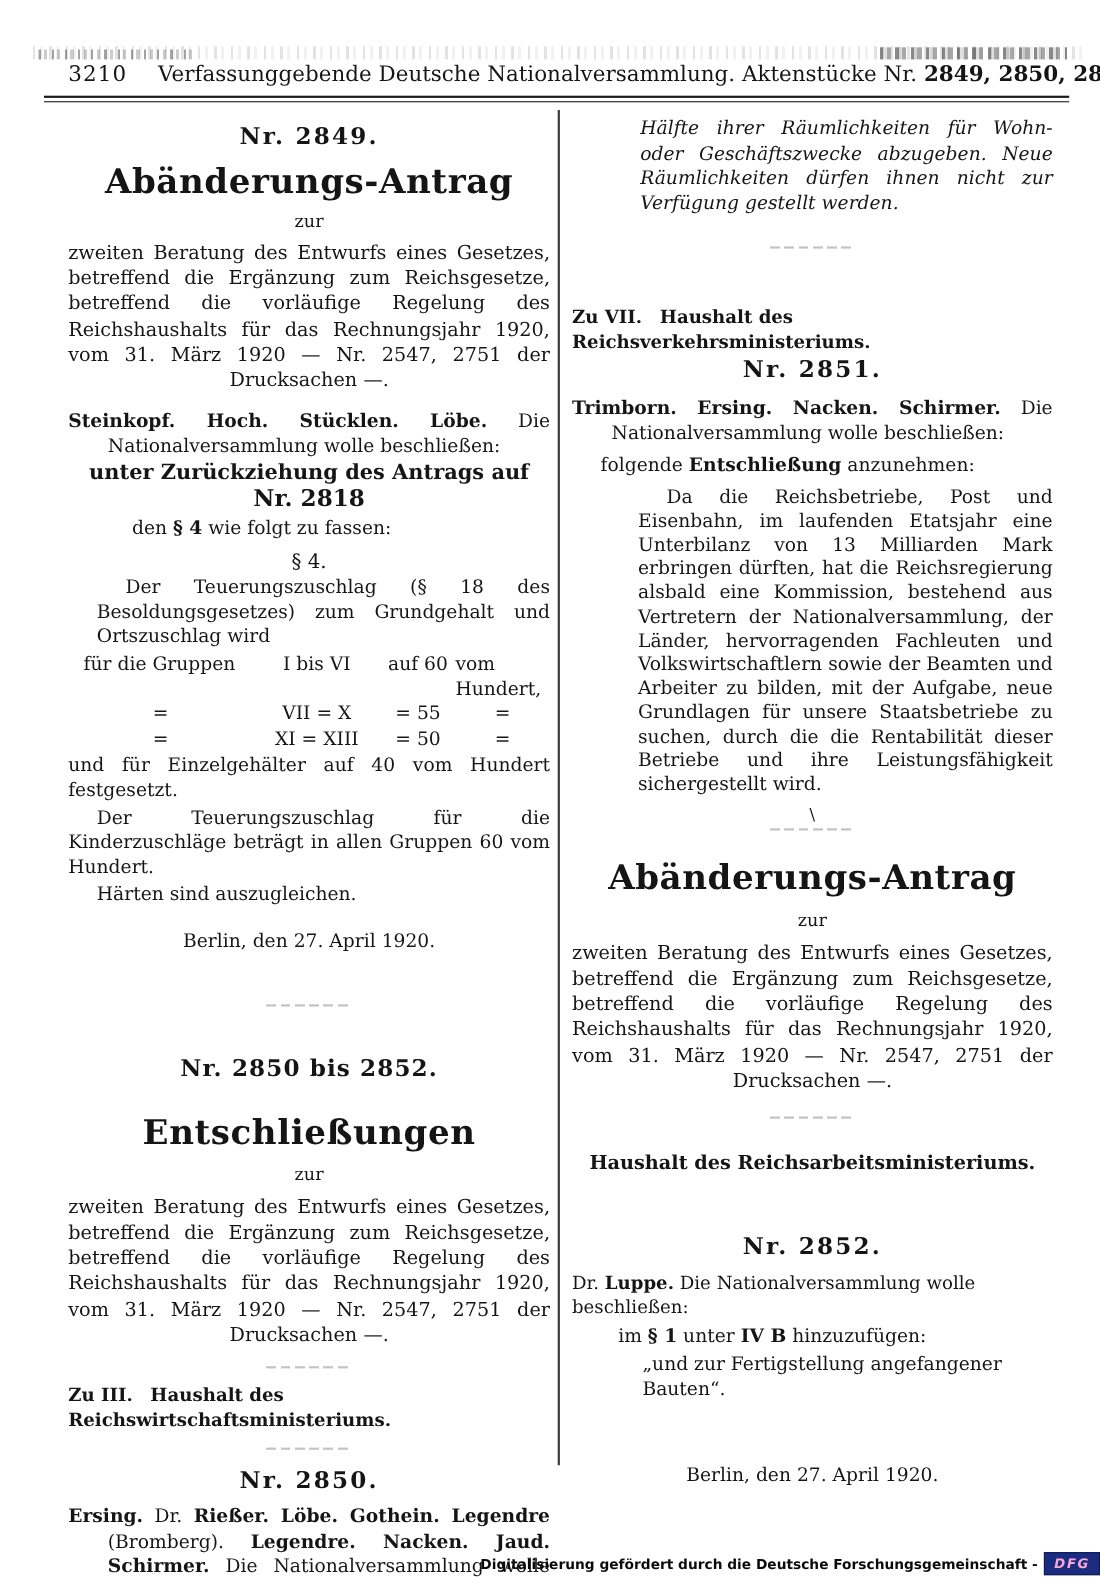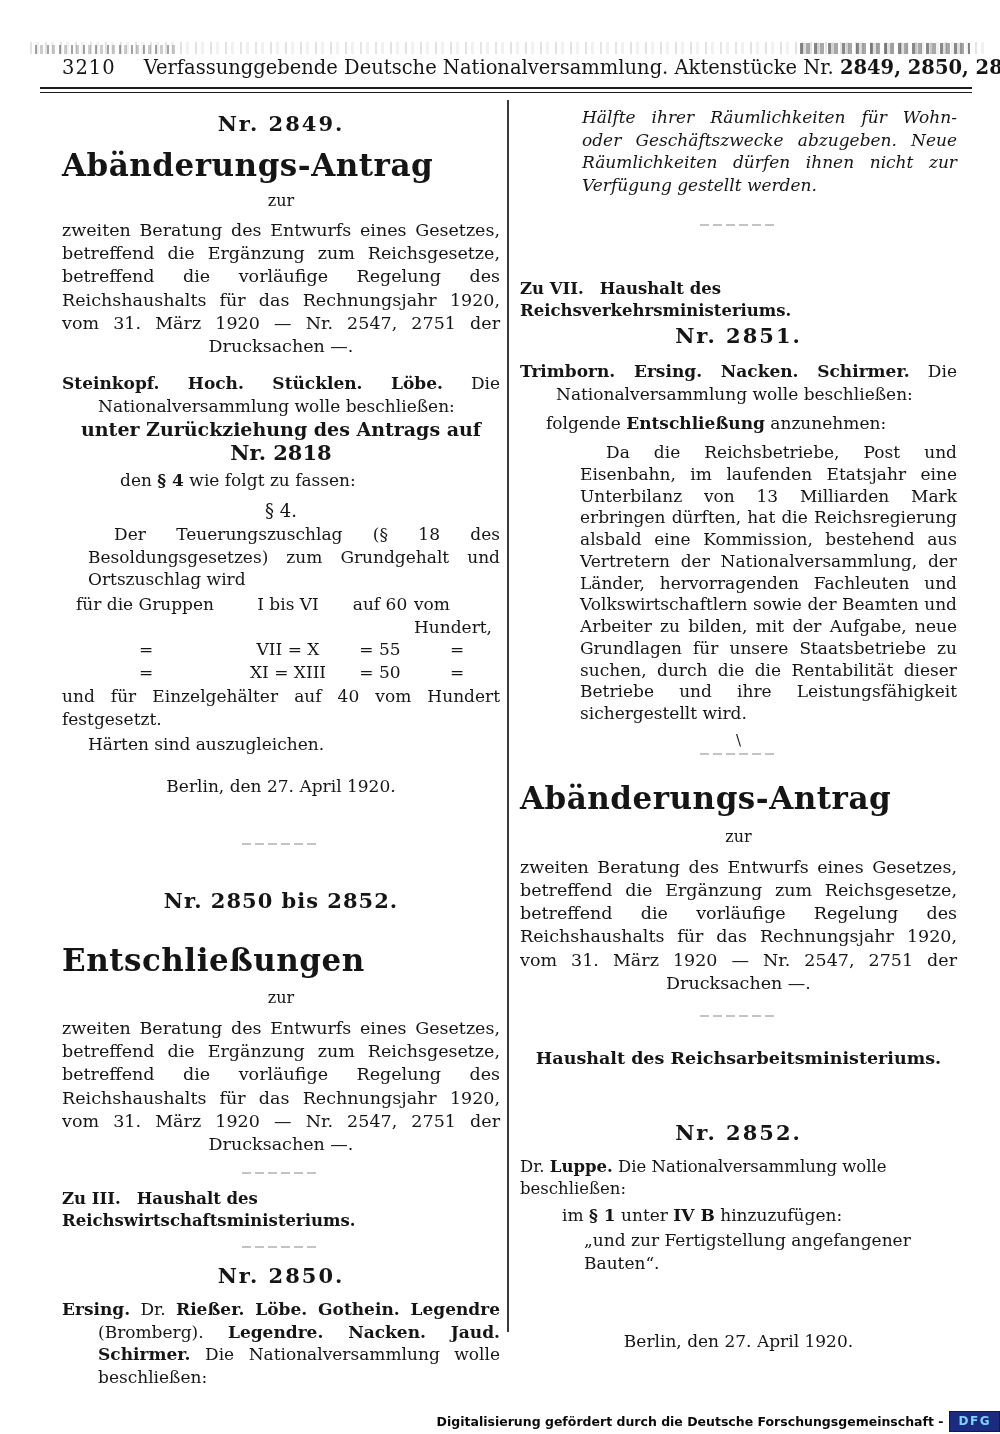--- a/index.html
+++ b/index.html
@@ -23,21 +23,21 @@
   .rule-double{position:absolute;top:87px;left:40px;right:28px;height:3px;
     border-top:2px solid #1c1c1c;border-bottom:1px solid #1c1c1c;}
 
   .col-divider{position:absolute;left:507px;top:100px;width:1.5px;height:1232px;background:#3a3a3a;}
 
   .col{position:absolute;top:104px;font-size:17px;line-height:1.33;}
   .col-left{left:62px;width:438px;}
   .col-right{left:520px;width:437px;}
 
   .doc-nr{text-align:center;font-weight:bold;font-size:21px;letter-spacing:2px;}
-  .big-title{font-weight:bold;font-size:31px;letter-spacing:.5px;line-height:1.15;}
+  .big-title{text-align:center;font-weight:bold;font-size:31px;letter-spacing:.5px;line-height:1.15;}
   .zur{text-align:center;font-size:16px;margin-top:6px;}
   .intro{text-align:justify;text-align-last:center;font-size:17.5px;line-height:1.33;margin-top:8px;}
   .hang{padding-left:36px;text-indent:-36px;text-align:justify;}
   .center-bold{text-align:center;font-weight:bold;font-size:19px;line-height:1.2;}
   .indented{margin-left:58px;}
   .centered{text-align:center;}
   .just{text-align:justify;}
   .first-indent{text-indent:26px;}
   b{font-weight:bold;}
 
@@ -52,21 +52,21 @@
     background:repeating-linear-gradient(90deg,#555 0 9px, transparent 9px 13px);}
   .sep.faint{opacity:.35;}
 
   .section-label{font-weight:bold;font-size:16.5px;}
   .section-label .lbl{margin-right:16px;}
   .ministry-center{text-align:center;font-weight:bold;font-size:17.5px;}
   .artifact{font-size:15px;}
 
   .footer{position:absolute;right:0;bottom:2px;display:flex;align-items:center;gap:6px;
     font-family:"DejaVu Sans", sans-serif;font-size:12.5px;font-weight:bold;color:#0a0a0a;}
-  .dfg-logo{background:#1a2b80;color:#7dd3fc;font-size:12px;
+  .dfg-logo{background:#1a2b80;color:#f9a8d4;font-style:italic;font-size:12px;
     padding:2px 8px 3px 8px;letter-spacing:1.5px;border:1px solid #0d1a55;}
 </style>
 </head>
 <body>
 
 <div class="noise noise-a"></div>
 <div class="noise noise-c"></div>
 <div class="noise noise-b"></div>
 
 <div class="header">
@@ -118,20 +118,21 @@
     </div>
     <div class="tariff-row ditto">
       <span class="c1">=</span>
       <span class="c2">XI  =  XIII</span>
       <span class="c3">=  50</span>
       <span class="c4" style="text-align:center;">=</span>
     </div>
   </div>
 
   <div class="just" style="margin-top:2px;">und für Einzelgehälter auf 40 vom Hundert festgesetzt.</div>
+  <div class="just first-indent" style="margin-top:2px;">Der Teuerungszuschlag für die Kinderzuschläge beträgt in allen Gruppen 60 vom Hundert.</div>
   <div class="first-indent" style="margin-top:2px;">Härten sind auszugleichen.</div>
 
   <div class="centered" style="margin-top:20px;">Berlin, den 27. April 1920.</div>
 
   <div class="sep faint" style="margin-top:45px;"></div>
 
   <div class="doc-nr" style="margin-top:42px;letter-spacing:1px;">Nr. 2850 bis 2852.</div>
   <div class="big-title" style="margin-top:28px;">Entschließungen</div>
   <div class="zur" style="margin-top:9px;">zur</div>
   <div class="intro">zweiten Beratung des Entwurfs eines Gesetzes, betreffend die Ergänzung zum Reichsgesetze, betreffend die vorläufige Regelung des Reichshaushalts für das Rechnungsjahr 1920, vom 31. März 1920 — Nr. 2547, 2751 der Drucksachen —.</div>

